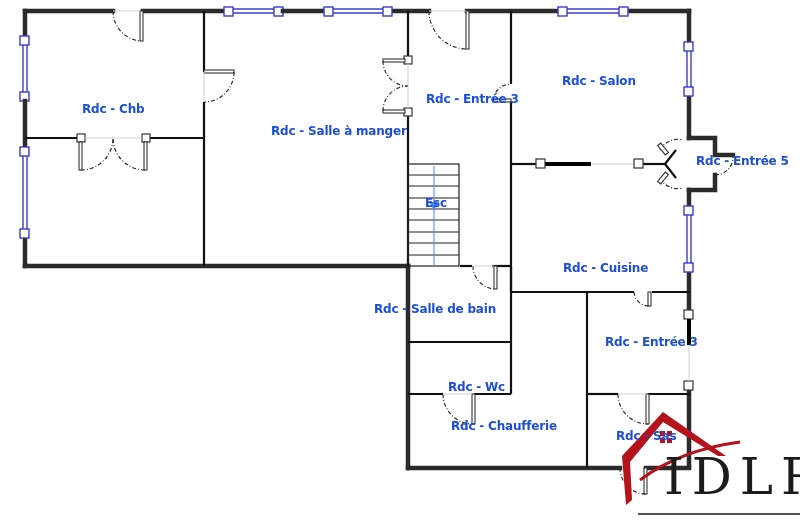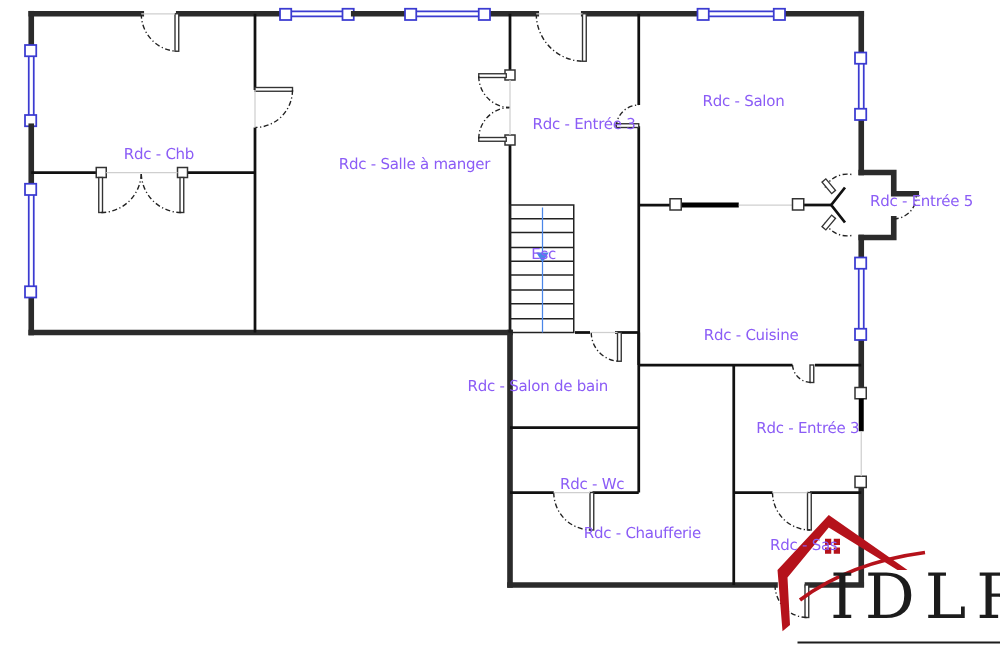--- a/index.html
+++ b/index.html
@@ -7,21 +7,21 @@
   #plan { position: absolute; left: 0; top: 0; }
   .wall-ext { stroke: #2b2b2b; stroke-width: 4.5; fill: none; stroke-linecap: square; }
   .wall-int { stroke: #111; stroke-width: 2.2; fill: none; }
   .win-line { stroke: #3b3bd1; stroke-width: 1.4; fill: none; }
   .win-sq { fill: #fff; stroke: #3b3bd1; stroke-width: 1.4; }
   .sq { fill: #fff; stroke: #333; stroke-width: 1.2; }
   .door-arc { stroke: #222; stroke-width: 1.1; fill: none; stroke-dasharray: 4 2 1 2; }
   .door-leaf { fill: #fff; stroke: #333; stroke-width: 1.1; }
   .gap { stroke: #cfcfcf; stroke-width: 1; }
   .stair { stroke: #222; stroke-width: 1.2; fill: none; }
-  .room-label { position: absolute; color: #8b5cf6; font-weight: normal; font-size: 12px; white-space: nowrap; font-family: "DejaVu Sans", sans-serif; letter-spacing: -0.2px; }
+  .room-label { position: absolute; color: #1d4ed8; font-weight: bold; font-size: 12px; white-space: nowrap; font-family: "DejaVu Sans", sans-serif; letter-spacing: -0.2px; }
   .logo-text { position: absolute; font-family: "DejaVu Serif", serif; font-size: 50px; color: #1c1c1c; letter-spacing: 8px; }
 </style>
 </head>
 <body>
 
 <svg id="plan" width="800" height="520" viewBox="0 0 800 520">
 
   <g>
 
     <line class="wall-ext" x1="25" y1="11" x2="113" y2="11"></line>
@@ -199,26 +199,26 @@
       <rect x="660" y="431" width="5" height="5" fill="#b5121b"></rect>
       <rect x="667" y="431" width="5" height="5" fill="#b5121b"></rect>
       <rect x="660" y="438" width="5" height="5" fill="#b5121b"></rect>
       <rect x="667" y="438" width="5" height="5" fill="#b5121b"></rect>
     </g>
     <line x1="638" y1="514" x2="800" y2="514" stroke="#1c1c1c" stroke-width="1.5"></line>
     <circle cx="700" cy="478" r="4" fill="#fff"></circle>
   </g>
 </svg>
 
-<div class="room-label" style="left:82px;top:116px;margin-left:17px;">Rdc - Chb</div>
+<div class="room-label" style="left:82px;top:102px;">Rdc - Chb</div>
 <div class="room-label" style="left:271px;top:124px;text-align:right;">Rdc - Salle à manger</div>
 <div class="room-label" style="left:426px;top:92px;">Rdc - Entrée 3</div>
 <div class="room-label" style="left:562px;top:74px;">Rdc - Salon</div>
 <div class="room-label" style="left:696px;top:154px;">Rdc - Entrée 5</div>
 <div class="room-label" style="left:425px;top:196px;">Esc</div>
 <div class="room-label" style="left:563px;top:227px;margin-top:34px;">Rdc - Cuisine</div>
-<div class="room-label" style="left:374px;top:302px;">Rdc - Salon de bain</div>
+<div class="room-label" style="left:374px;top:302px;">Rdc - Salle de bain</div>
 <div class="room-label" style="left:605px;top:335px;">Rdc - Entrée 3</div>
 <div class="room-label" style="left:448px;top:380px;">Rdc - Wc</div>
-<div class="room-label" style="left:451px;top:419px;margin-left:16px;">Rdc - Chaufferie</div>
+<div class="room-label" style="left:451px;top:419px;">Rdc - Chaufferie</div>
 <div class="room-label" style="left:616px;top:429px;">Rdc - Sas</div>
 
 <div class="logo-text" style="left:664px;top:448px;">IDLR</div>
 
 </body></html>

